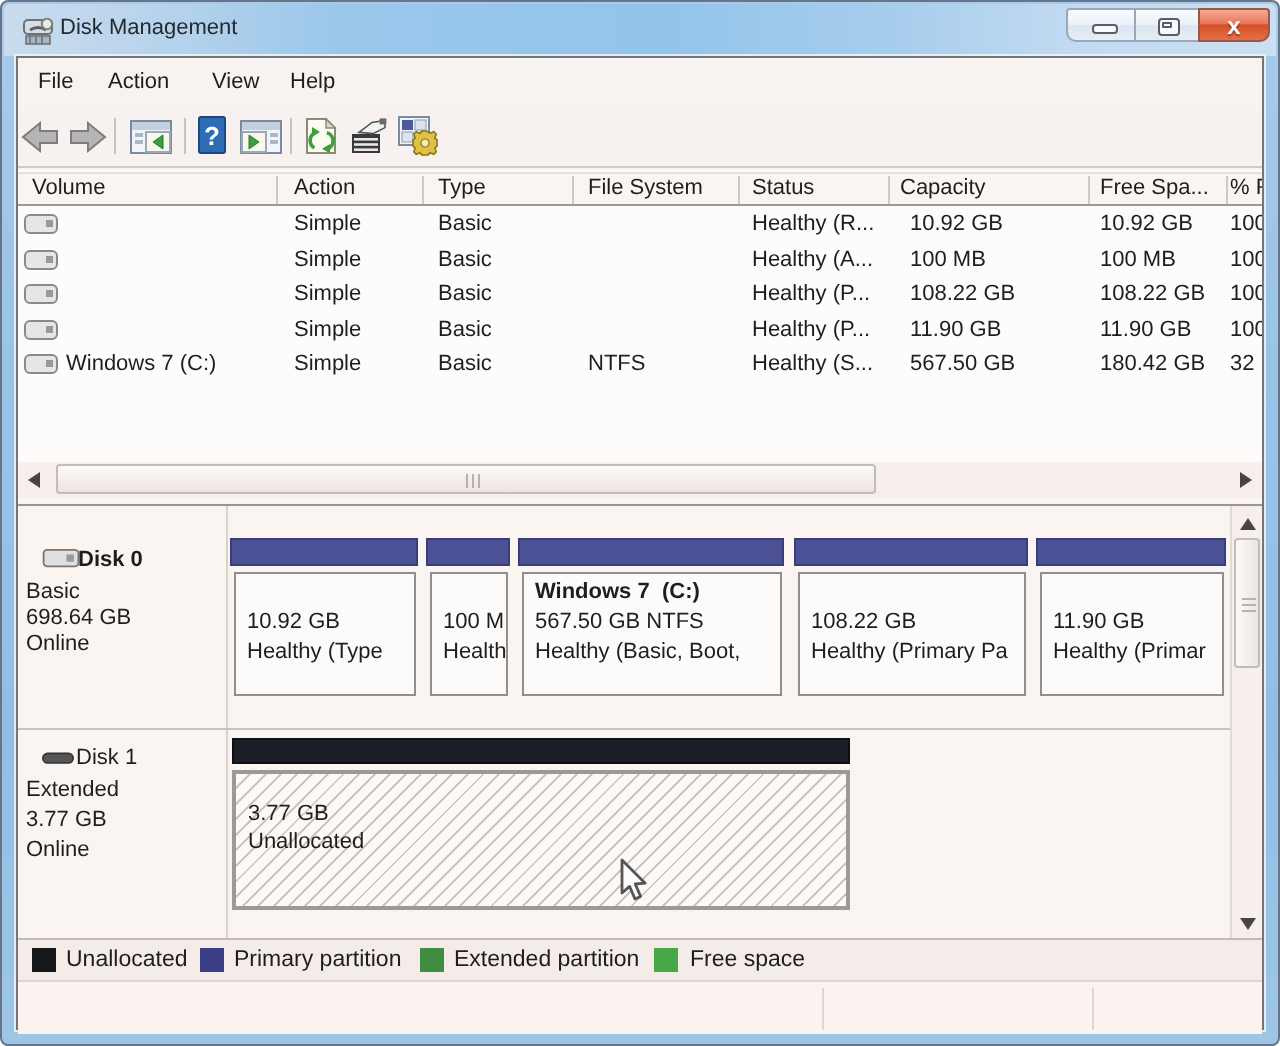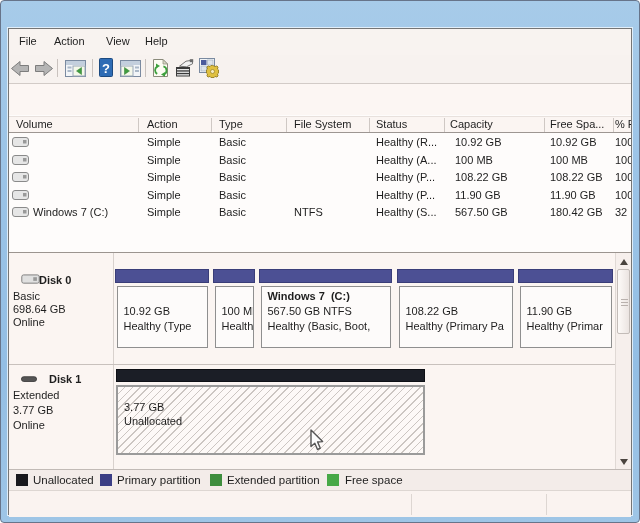--- a/index.html
+++ b/index.html
@@ -31,21 +31,21 @@
 .glyph-max { position:absolute; left:10.5px; top:3.5px; width:11px; height:9px; border:1.8px solid #555e69; border-radius:2px; background:#f8fafc; }
 .glyph-max:after { content:""; position:absolute; left:1.8px; top:1.2px; width:2.6px; height:1.8px; border:1.4px solid #555e69; border-radius:0.5px; }
 .glyph-x { position:absolute; left:0; top:0.5px; width:100%; text-align:center; color:#fff; font-size:12px; font-weight:bold; text-shadow:0 1px 1px rgba(0,0,0,.35); }
 
 #menubar { position:absolute; left:8px; right:8px; top:28px; height:26px; background:#f8f3f0; font-size:11px; color:#1e1e1e;padding-left:34px; }
 #menubar span { position:absolute; top:6px; white-space:nowrap; }
 
 #toolbar { position:absolute; left:8px; right:8px; top:54px; height:29px; background:#f7f2ef; border-bottom:1px solid #d2cbc7; }
 .tsep { position:absolute; top:4px; width:1px; height:18px; background:#c9c2be; }
 
-#listpane { position:absolute; left:8px; right:8px; top:84px; height:164px; background:#fefcfb; overflow:hidden;margin-top:30px; }
+#listpane { position:absolute; left:8px; right:8px; top:84px; height:164px; background:#fefcfb; overflow:hidden; }
 #lheader { position:absolute; left:0; right:0; top:1px; height:17px; overflow:hidden; background:#fbf5f2; border-top:1px solid #e8e1dd; border-bottom:1px solid #9d9692; font-size:11px; color:#1e1e1e; }
 .hcell { position:absolute; top:1px; white-space:nowrap; }
 .hdiv { position:absolute; top:1px; width:1px; height:15px; background:#cfc8c4; }
 .lrow { position:absolute; left:0; right:0; height:18px; font-size:11px; color:#1e1e1e; }
 .lc { position:absolute; top:2px; white-space:nowrap; }
 
 #hscroll { position:absolute; left:0; right:0; bottom:0; height:18px; background:#f6efec; }
 #hthumb { position:absolute; left:19px; top:1px; width:410px; height:15px; background:linear-gradient(#fdfaf8,#ebe4e1); border:1px solid #c3bcb8; border-radius:2px; }
 .hgrip { position:absolute; left:50%; top:4px; width:8px; height:7px;
   background:repeating-linear-gradient(90deg, #b9b1ad 0 1px, transparent 1px 3px); }
@@ -67,20 +67,43 @@
 #legend { position:absolute; left:8px; right:8px; top:468px; height:21px; background:#f3ece9; border-top:1px solid #c1bab6; font-size:11.5px; color:#1e1e1e; }
 .lgsq { position:absolute; top:4px; width:12px; height:12px; }
 .lgtx { position:absolute; top:4px; white-space:nowrap; }
 
 #statusbar { position:absolute; left:8px; right:8px; top:489px; height:27px; background:#faf3f0; border-top:1px solid #ddd6d2; }
 .ssep { position:absolute; top:3px; width:1px; height:21px; background:#ddd6d2; }
 </style>
 </head>
 <body>
 <div id="win">
+  <div id="titlebar">
+    <svg id="title-icon" viewBox="0 0 17 17">
+      <rect x="1" y="3" width="14" height="7" rx="2" fill="#d8dde2" stroke="#6a737d" stroke-width="1"></rect>
+      <path d="M4 8 Q8 5.5 12 8" stroke="#55606c" stroke-width="1.4" fill="none"></path>
+      <circle cx="12.5" cy="5" r="2.6" fill="#e8ece6" stroke="#7a8277"></circle>
+      <rect x="2" y="11" width="12" height="4" fill="#aab2ba" stroke="#6a737d" stroke-width="0.8"></rect>
+      <line x1="4" y1="11" x2="4" y2="15" stroke="#6a737d" stroke-width="0.8"></line>
+      <line x1="7" y1="11" x2="7" y2="15" stroke="#6a737d" stroke-width="0.8"></line>
+      <line x1="10" y1="11" x2="10" y2="15" stroke="#6a737d" stroke-width="0.8"></line>
+    </svg>
+    <div id="title-text">Disk Management</div>
+    <div id="winbtns">
+      <div class="wbtn" id="btn-min">
+          <div class="glyph-min"></div>
+        </div>
+      <div class="wbtn" id="btn-max">
+          <div class="glyph-max"></div>
+        </div>
+      <div class="wbtn" id="btn-close">
+          <div class="glyph-x">x</div>
+        </div>
+    </div>
+  </div>
   <div id="glass-inner"></div>
   <div id="menubar">
     <span style="left:10px">File</span>
     <span style="left:45px">Action</span>
     <span style="left:97px">View</span>
     <span style="left:136px">Help</span>
   </div>
   <div id="toolbar">
     <svg style="position:absolute;left:1px;top:4px" width="44" height="19" viewBox="0 0 44 19">
       <path d="M1.5 9.5 L10 2.5 L10 6.5 L18.5 6.5 L18.5 12.5 L10 12.5 L10 16.5 Z" fill="#b5b5b5" stroke="#7d7d7d" stroke-width="1"></path>
@@ -238,21 +261,21 @@
       </svg>
       <div class="dl-line" style="left:30px;top:21px;font-weight:bold">Disk 0</div>
       <div class="dl-line" style="top:37px">Basic</div>
       <div class="dl-line" style="top:50px">698.64 GB</div>
       <div class="dl-line" style="top:63px">Online</div>
     </div>
     <div class="disklabel" style="top:112px;height:104px">
       <svg style="position:absolute;left:12px;top:9px" width="16" height="11" viewBox="0 0 20 12">
         <rect x="0.5" y="2.5" width="19" height="6" rx="3" fill="#555" stroke="#333"></rect>
       </svg>
-      <div class="dl-line" style="left:40px;top:8px;font-weight:bold">Disk 1</div>
+      <div class="dl-line" style="left:29px;top:8px;font-weight:normal">Disk 1</div>
       <div class="dl-line" style="top:24px">Extended</div>
       <div class="dl-line" style="top:39px">3.77 GB</div>
       <div class="dl-line" style="top:54px">Online</div>
     </div>
 
     <div class="part" style="left:106px;top:16px;width:94px;height:79px">
       <div class="pbar"></div>
       <div class="pbody">
         <div class="ptext" style="top:18px">10.92 GB</div>
         <div class="ptext" style="top:33px">Healthy (Type</div>

